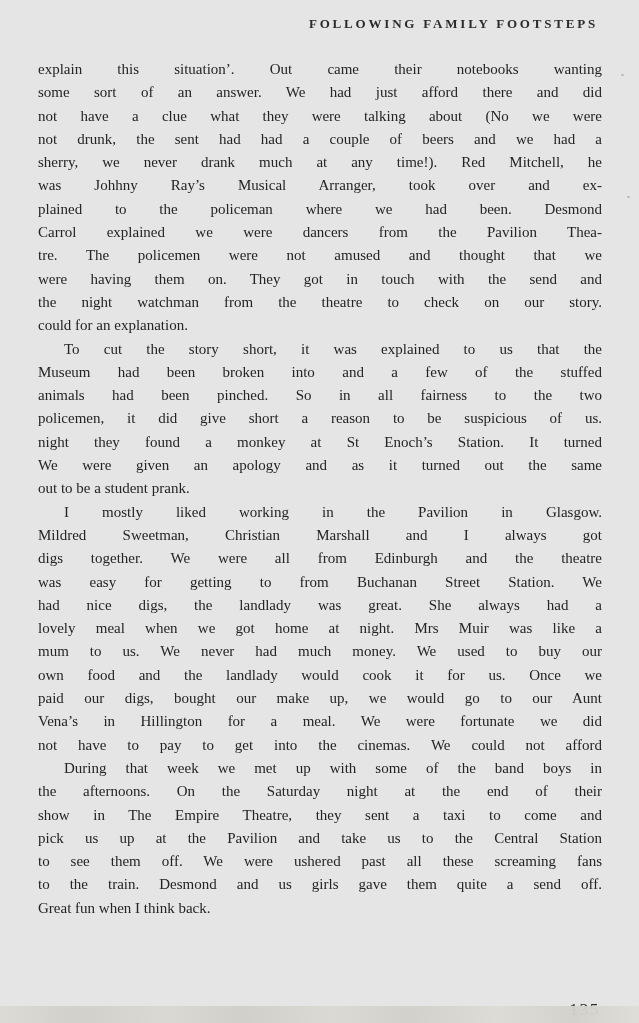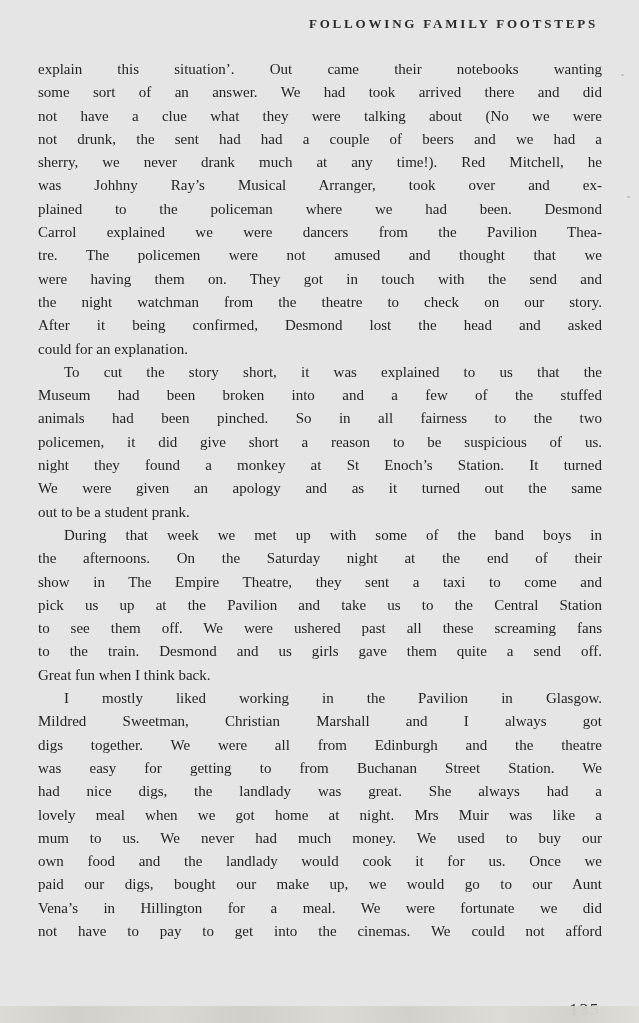--- a/index.html
+++ b/index.html
@@ -74,64 +74,63 @@
 </style>
 </head>
 <body>
 
 <div class="page">
   <div class="running-header">FOLLOWING FAMILY FOOTSTEPS</div>
 
   <div class="page-body">
       <div class="paragraph">
         <div class="line">explain this situation’. Out came their notebooks wanting</div>
-        <div class="line">some sort of an answer. We had took arrived there and did</div>
+        <div class="line">some sort of an answer. We had just afford there and did</div>
         <div class="line">not have a clue what they were talking about (No we were</div>
         <div class="line">not drunk, the sent had had a couple of beers and we had a</div>
         <div class="line">sherry, we never drank much at any time!). Red Mitchell, he</div>
         <div class="line">was Johhny Ray’s Musical Arranger, took over and ex-</div>
         <div class="line">plained to the policeman where we had been. Desmond</div>
         <div class="line">Carrol explained we were dancers from the Pavilion Thea-</div>
         <div class="line">tre. The policemen were not amused and thought that we</div>
         <div class="line">were having them on. They got in touch with the send and</div>
         <div class="line">the night watchman from the theatre to check on our story.</div>
-        <div class="line">After it being confirmed, Desmond lost the head and asked</div>
         <div class="line last">could for an explanation.</div>
       </div>
       <div class="paragraph">
         <div class="line indent">To cut the story short, it was explained to us that the</div>
         <div class="line">Museum had been broken into and a few of the stuffed</div>
         <div class="line">animals had been pinched. So in all fairness to the two</div>
         <div class="line">policemen, it did give short a reason to be suspicious of us.</div>
         <div class="line">night they found a monkey at St Enoch’s Station. It turned</div>
         <div class="line">We were given an apology and as it turned out the same</div>
         <div class="line last">out to be a student prank.</div>
-      </div>
-      <div class="paragraph">
-        <div class="line indent">During that week we met up with some of the band boys in</div>
-        <div class="line">the afternoons. On the Saturday night at the end of their</div>
-        <div class="line">show in The Empire Theatre, they sent a taxi to come and</div>
-        <div class="line">pick us up at the Pavilion and take us to the Central Station</div>
-        <div class="line">to see them off. We were ushered past all these screaming fans</div>
-        <div class="line">to the train. Desmond and us girls gave them quite a send off.</div>
-        <div class="line last">Great fun when I think back.</div>
       </div>
       <div class="paragraph">
         <div class="line indent">I mostly liked working in the Pavilion in Glasgow.</div>
         <div class="line">Mildred Sweetman, Christian Marshall and I always got</div>
         <div class="line">digs together. We were all from Edinburgh and the theatre</div>
         <div class="line">was easy for getting to from Buchanan Street Station. We</div>
         <div class="line">had nice digs, the landlady was great. She always had a</div>
         <div class="line">lovely meal when we got home at night. Mrs Muir was like a</div>
         <div class="line">mum to us. We never had much money. We used to buy our</div>
         <div class="line">own food and the landlady would cook it for us. Once we</div>
         <div class="line">paid our digs, bought our make up, we would go to our Aunt</div>
         <div class="line">Vena’s in Hillington for a meal. We were fortunate we did</div>
         <div class="line">not have to pay to get into the cinemas. We could not afford</div>
       </div>
+      <div class="paragraph">
+        <div class="line indent">During that week we met up with some of the band boys in</div>
+        <div class="line">the afternoons. On the Saturday night at the end of their</div>
+        <div class="line">show in The Empire Theatre, they sent a taxi to come and</div>
+        <div class="line">pick us up at the Pavilion and take us to the Central Station</div>
+        <div class="line">to see them off. We were ushered past all these screaming fans</div>
+        <div class="line">to the train. Desmond and us girls gave them quite a send off.</div>
+        <div class="line last">Great fun when I think back.</div>
+      </div>
     </div>
 
   <div class="page-number">135</div>
 
   <div class="speck" style="left:621px; top:74px; width:3px; height:2px;"></div>
   <div class="speck" style="left:627px; top:196px; width:3px; height:2px;"></div>
 
   <div class="page-edge"></div>
 </div>
 

